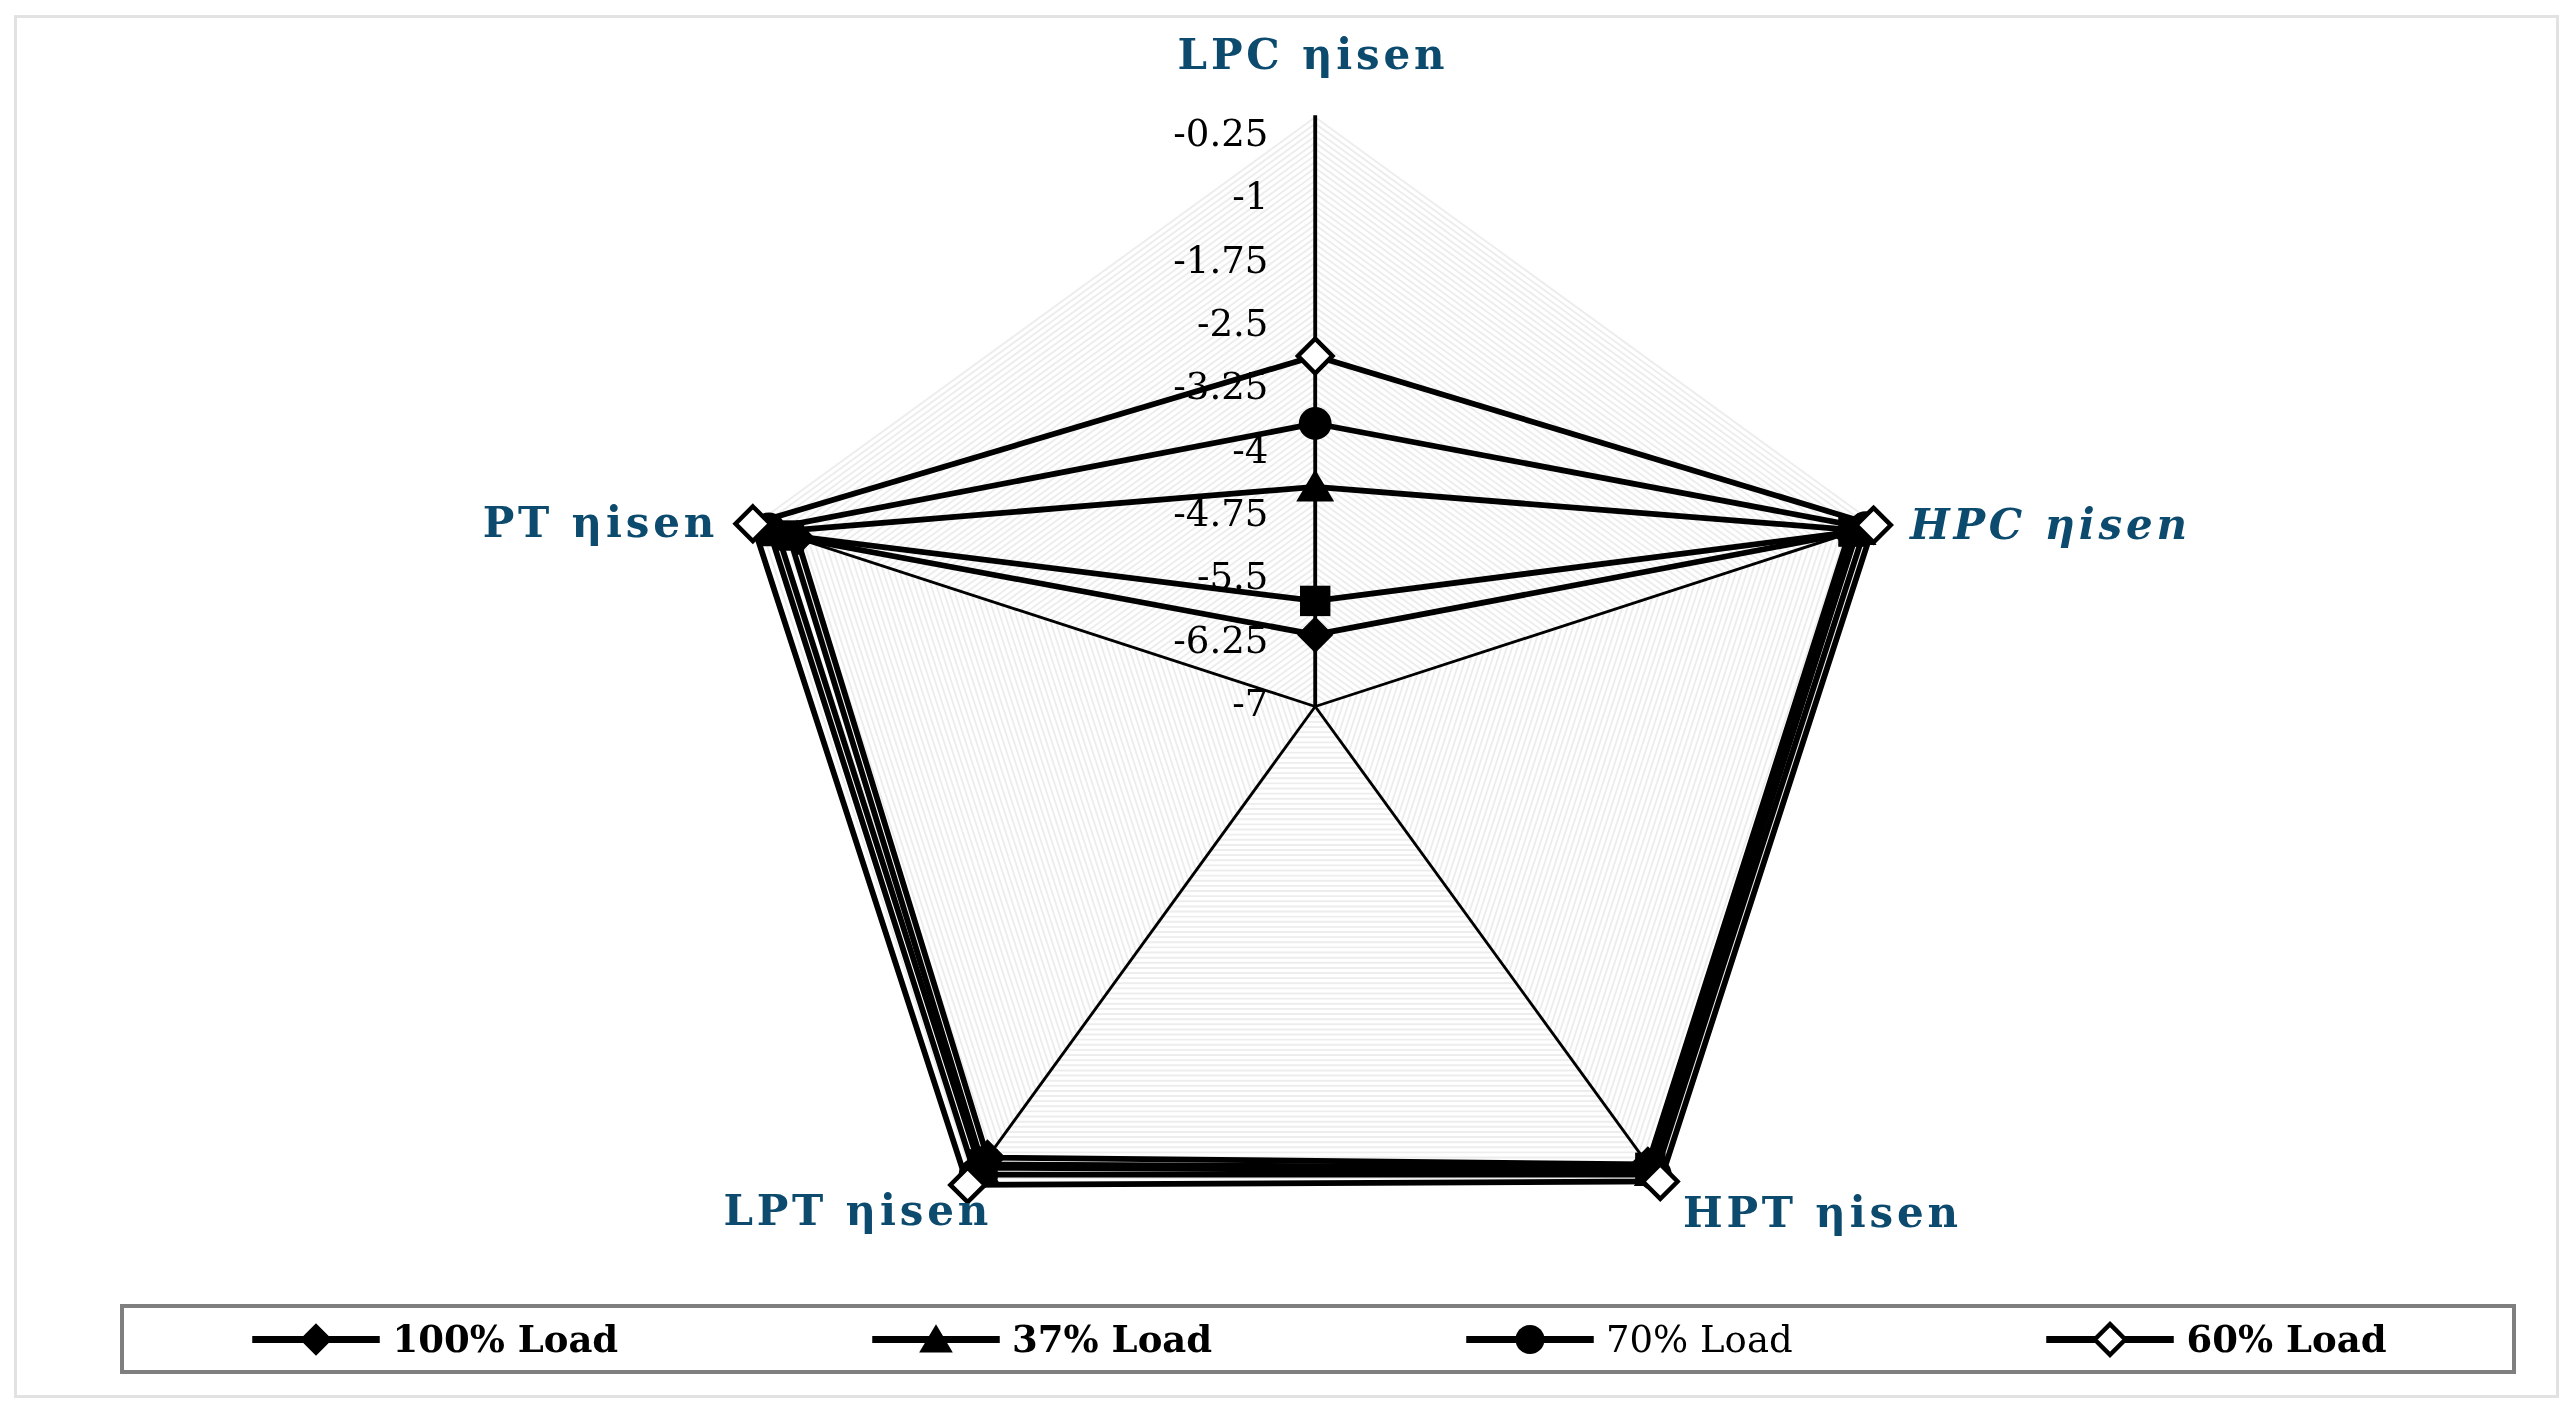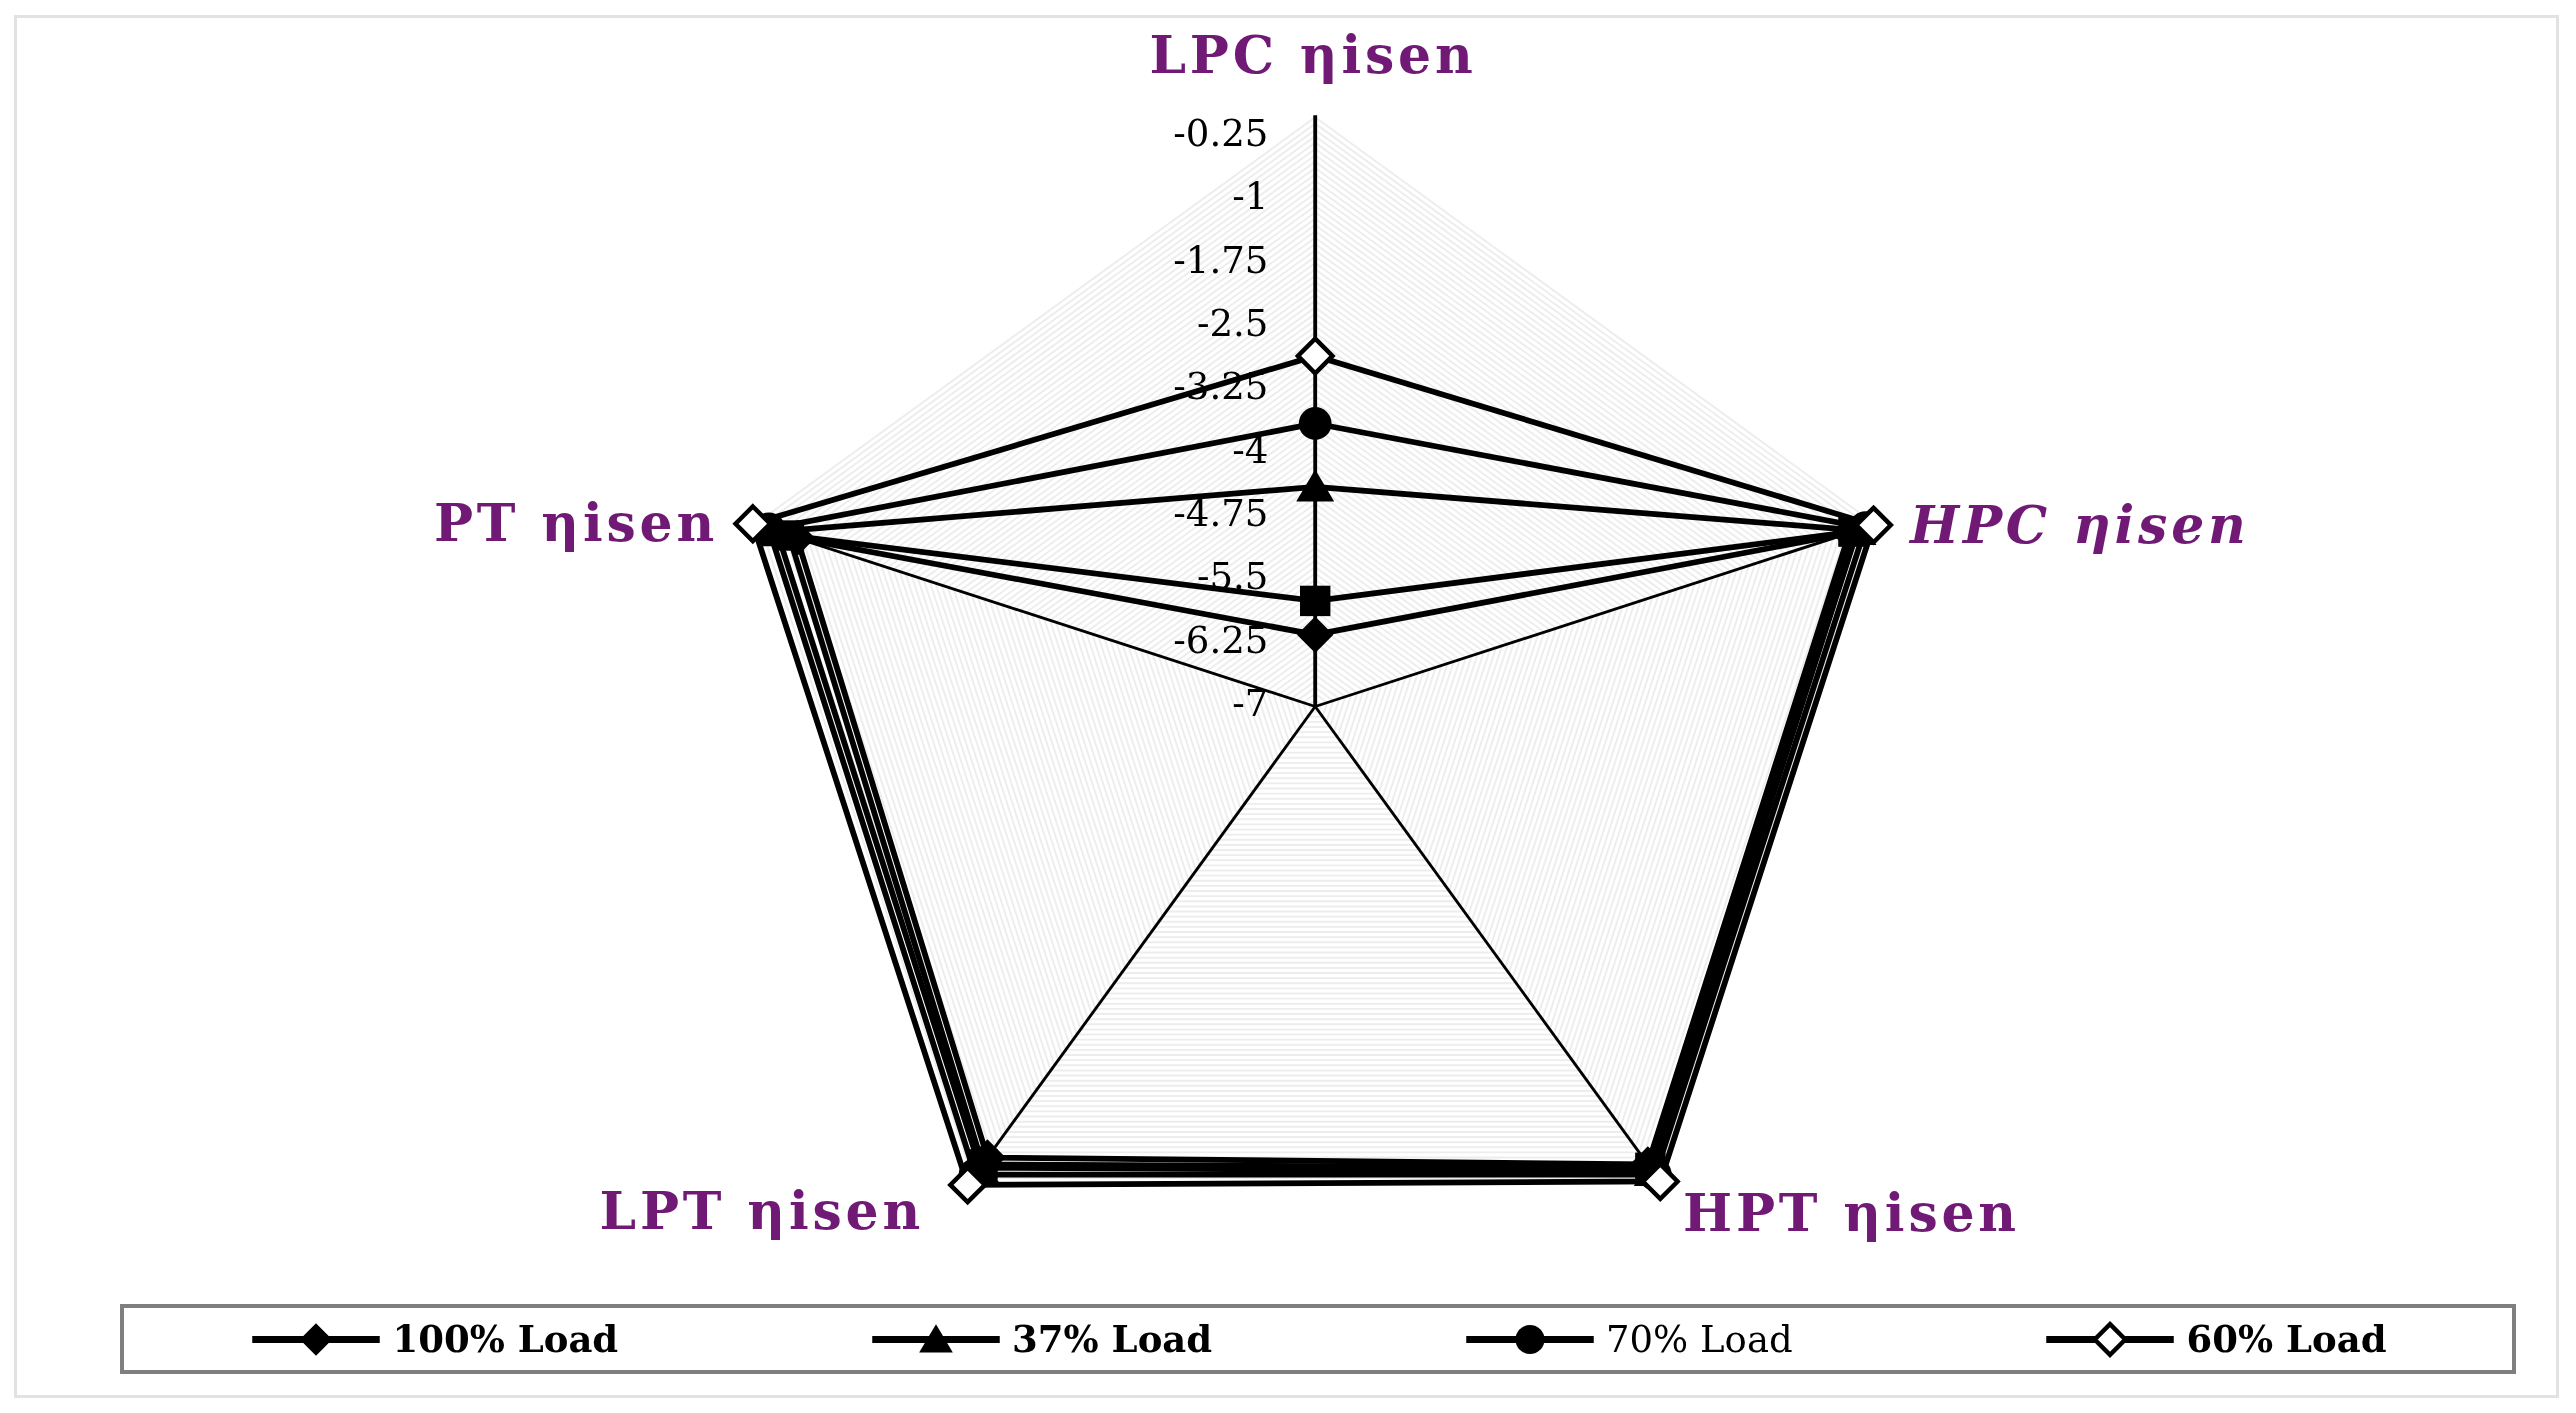--- a/index.html
+++ b/index.html
@@ -2,26 +2,26 @@
 <html style="font-size:10.2px"><head>
 <meta charset="utf-8">
 <style>
   html,body{margin:0;padding:0;background:#ffffff;}
   body{width:2576px;height:1413px;overflow:hidden;position:relative;
        font-family:"DejaVu Serif","Liberation Serif",serif;}
   .figure{position:absolute;inset:0;background:#ffffff;}
   .figure-border{position:absolute;left:14px;top:15.4px;right:16.6px;bottom:15.4px;
        border:3.8px solid #e2e2e2;pointer-events:none;}
   #radar-svg{position:absolute;left:0;top:0;}
-  .axis-label{position:absolute;font-weight:bold;font-size:52px;color:#701a75;
+  .axis-label{position:absolute;font-weight:bold;font-size:42px;color:#0c4a6e;
        letter-spacing:3.8px;white-space:nowrap;}
   .axis-label.lpc{left:1313px;top:54px;transform:translate(-50%,-50%);}
   .axis-label.hpc{left:1910px;top:524px;transform:translate(0,-50%);font-style:italic;}
   .axis-label.hpt{left:1683px;top:1212px;transform:translate(0,-50%);}
-  .axis-label.lpt{left:924px;top:1210px;transform:translate(-100%,-50%);}
+  .axis-label.lpt{left:992px;top:1210px;transform:translate(-100%,-50%);}
   .axis-label.pt {left:718px;top:522px;transform:translate(-100%,-50%);}
   .legend{position:absolute;left:120px;top:1304px;width:2396px;height:70px;
        border:4.5px solid #7f7f7f;box-sizing:border-box;background:#ffffff;
        display:flex;align-items:center;justify-content:space-around;}
   .legend-item{display:flex;align-items:center;gap:9px;}
   .legend-label{font-size:37px;color:#000;white-space:nowrap;}
   .legend-label.bold{font-weight:bold;text-align:right;}
 </style>
 </head>
 <body>

